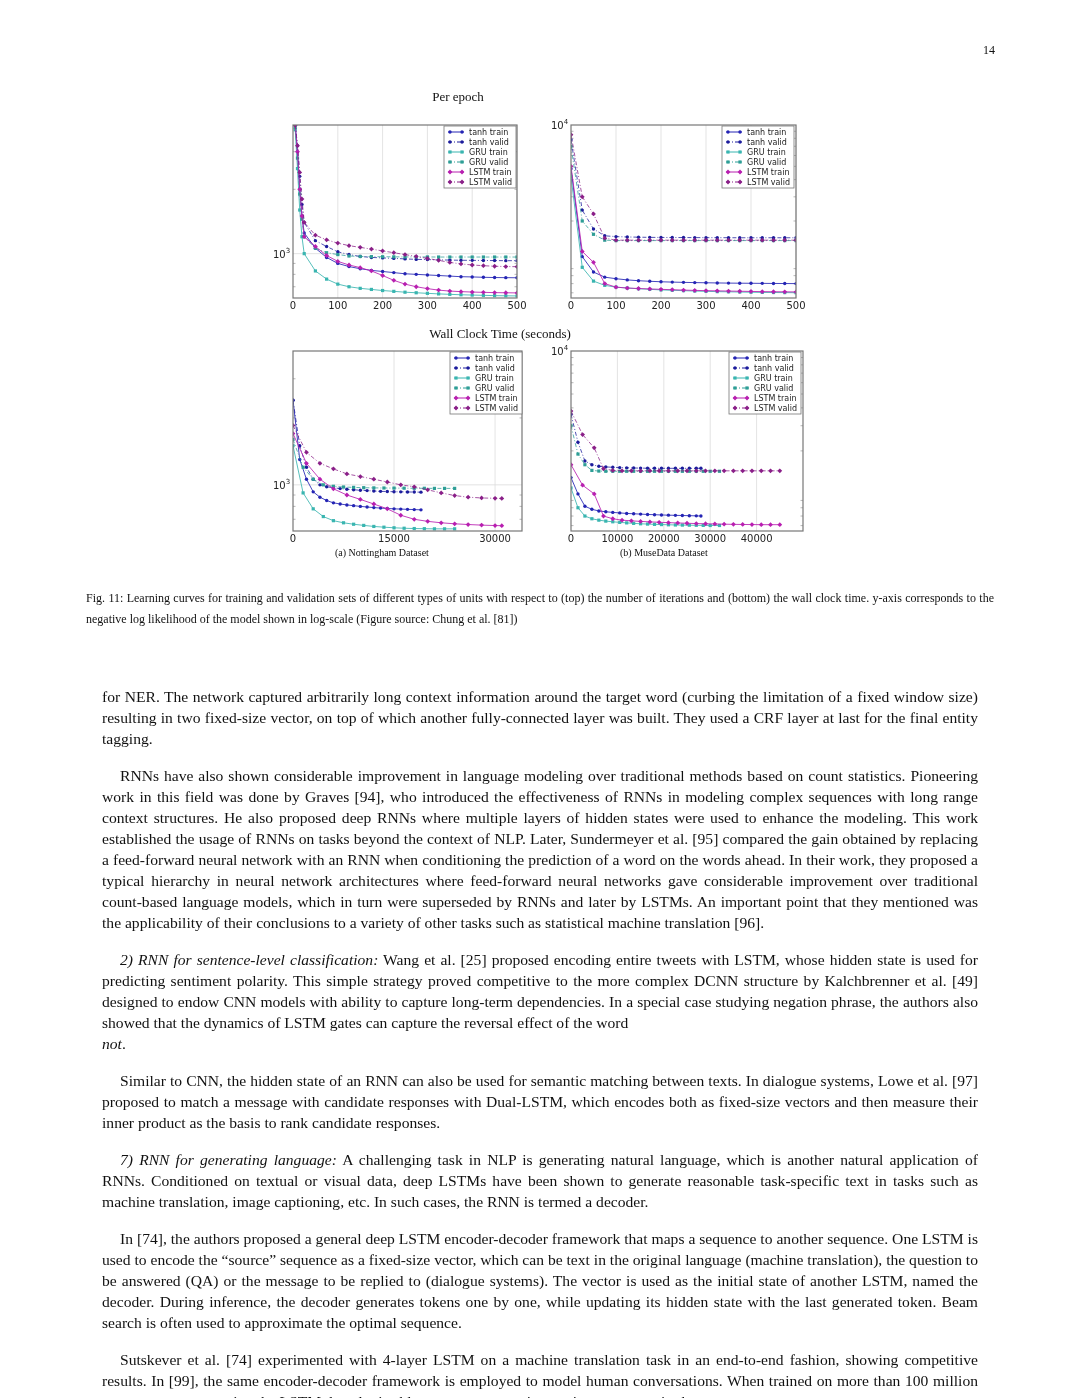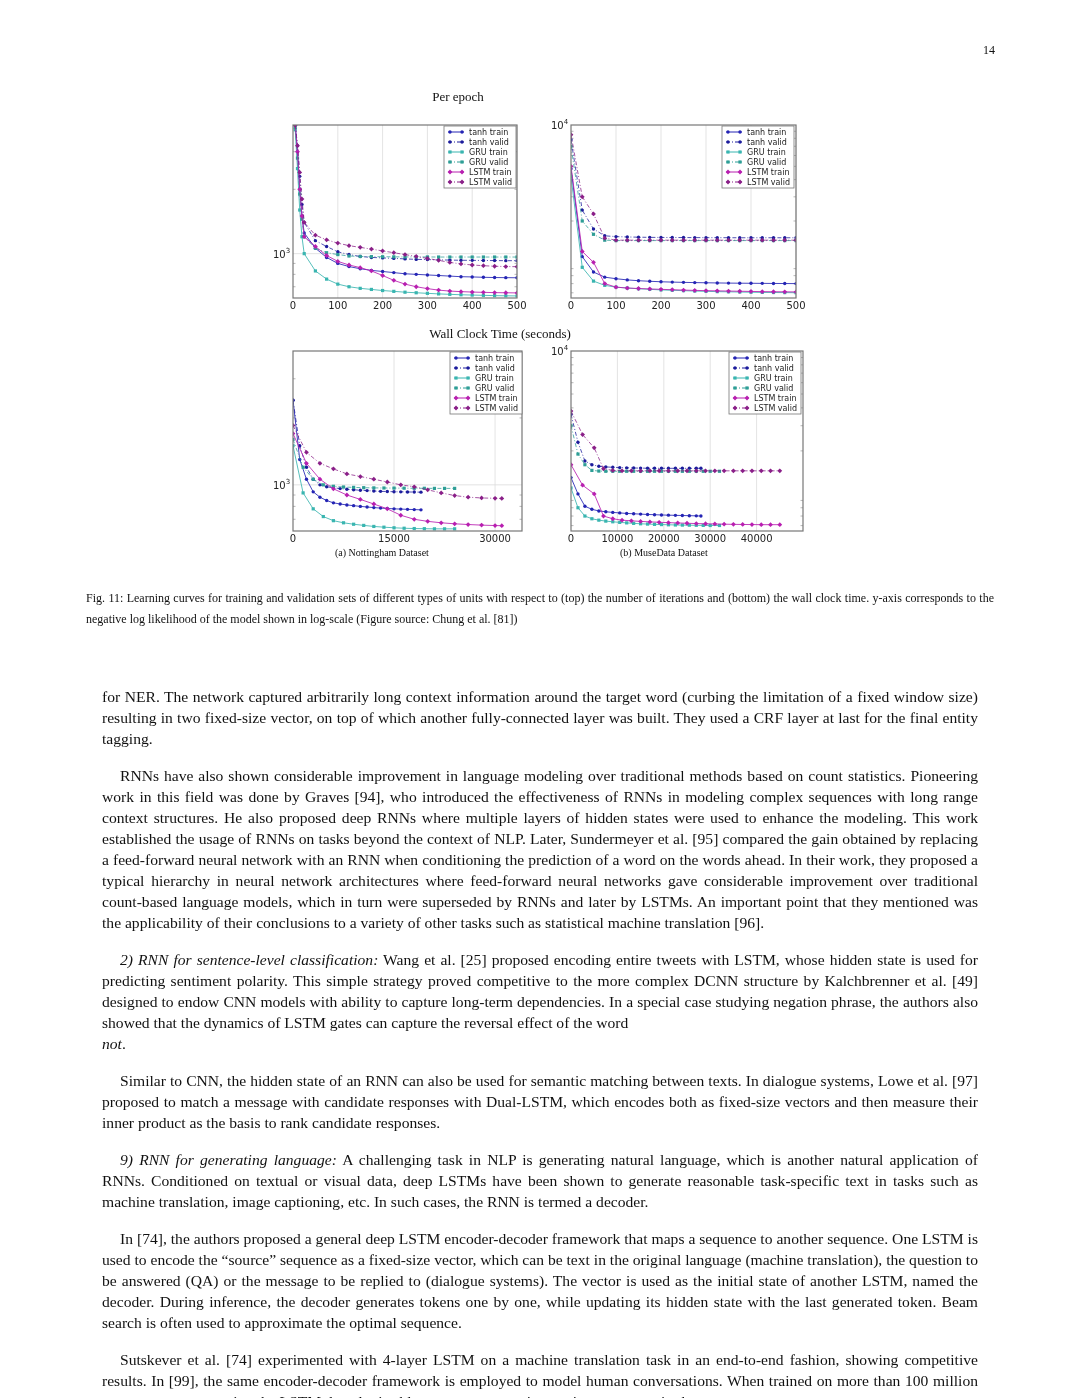--- a/index.html
+++ b/index.html
@@ -823,16 +823,16 @@
 <div class="subcap" id="subcap-a">(a) Nottingham Dataset</div>
 <div class="subcap" id="subcap-b">(b) MuseData Dataset</div>
 
 <div class="caption">Fig. 11: Learning curves for training and validation sets of different types of units with respect to (top) the number of iterations and (bottom) the wall clock time. y-axis corresponds to the negative log likelihood of the model shown in log-scale (Figure source: Chung et al. [81])</div>
 
 <div class="body-text">
   <p class="cont">for NER. The network captured arbitrarily long context information around the target word (curbing the limitation of a fixed window size) resulting in two fixed-size vector, on top of which another fully-connected layer was built. They used a CRF layer at last for the final entity tagging.</p>
   <p class="indent">RNNs have also shown considerable improvement in language modeling over traditional methods based on count statistics. Pioneering work in this field was done by Graves [94], who introduced the effectiveness of RNNs in modeling complex sequences with long range context structures. He also proposed deep RNNs where multiple layers of hidden states were used to enhance the modeling. This work established the usage of RNNs on tasks beyond the context of NLP. Later, Sundermeyer et al. [95] compared the gain obtained by replacing a feed-forward neural network with an RNN when conditioning the prediction of a word on the words ahead. In their work, they proposed a typical hierarchy in neural network architectures where feed-forward neural networks gave considerable improvement over traditional count-based language models, which in turn were superseded by RNNs and later by LSTMs. An important point that they mentioned was the applicability of their conclusions to a variety of other tasks such as statistical machine translation [96].</p>
   <p class="indent"><em>2) RNN for sentence-level classification:</em><span> Wang et al. [25] proposed encoding entire tweets with LSTM, whose hidden state is used for predicting sentiment polarity. This simple strategy proved competitive to the more complex DCNN structure by Kalchbrenner et al. [49] designed to endow CNN models with ability to capture long-term dependencies. In a special case studying negation phrase, the authors also showed that the dynamics of LSTM gates can capture the reversal effect of the word </span><br><em>not</em><span>.</span></p>
   <p class="indent">Similar to CNN, the hidden state of an RNN can also be used for semantic matching between texts. In dialogue systems, Lowe et al. [97] proposed to match a message with candidate responses with Dual-LSTM, which encodes both as fixed-size vectors and then measure their inner product as the basis to rank candidate responses.</p>
-  <p class="indent"><em>9) RNN for generating language:</em><span> A challenging task in NLP is generating natural language, which is another natural application of RNNs. Conditioned on textual or visual data, deep LSTMs have been shown to generate reasonable task-specific text in tasks such as machine translation, image captioning, etc. In such cases, the RNN is termed a decoder.</span></p>
+  <p class="indent"><em>7) RNN for generating language:</em><span> A challenging task in NLP is generating natural language, which is another natural application of RNNs. Conditioned on textual or visual data, deep LSTMs have been shown to generate reasonable task-specific text in tasks such as machine translation, image captioning, etc. In such cases, the RNN is termed a decoder.</span></p>
   <p class="indent">In [74], the authors proposed a general deep LSTM encoder-decoder framework that maps a sequence to another sequence. One LSTM is used to encode the “source” sequence as a fixed-size vector, which can be text in the original language (machine translation), the question to be answered (QA) or the message to be replied to (dialogue systems). The vector is used as the initial state of another LSTM, named the decoder. During inference, the decoder generates tokens one by one, while updating its hidden state with the last generated token. Beam search is often used to approximate the optimal sequence.</p>
   <p class="indent">Sutskever et al. [74] experimented with 4-layer LSTM on a machine translation task in an end-to-end fashion, showing competitive results. In [99], the same encoder-decoder framework is employed to model human conversations. When trained on more than 100 million message-response pairs, the LSTM decoder is able to generate very interesting responses in the open</p>
 </div>
 
 </body></html>

